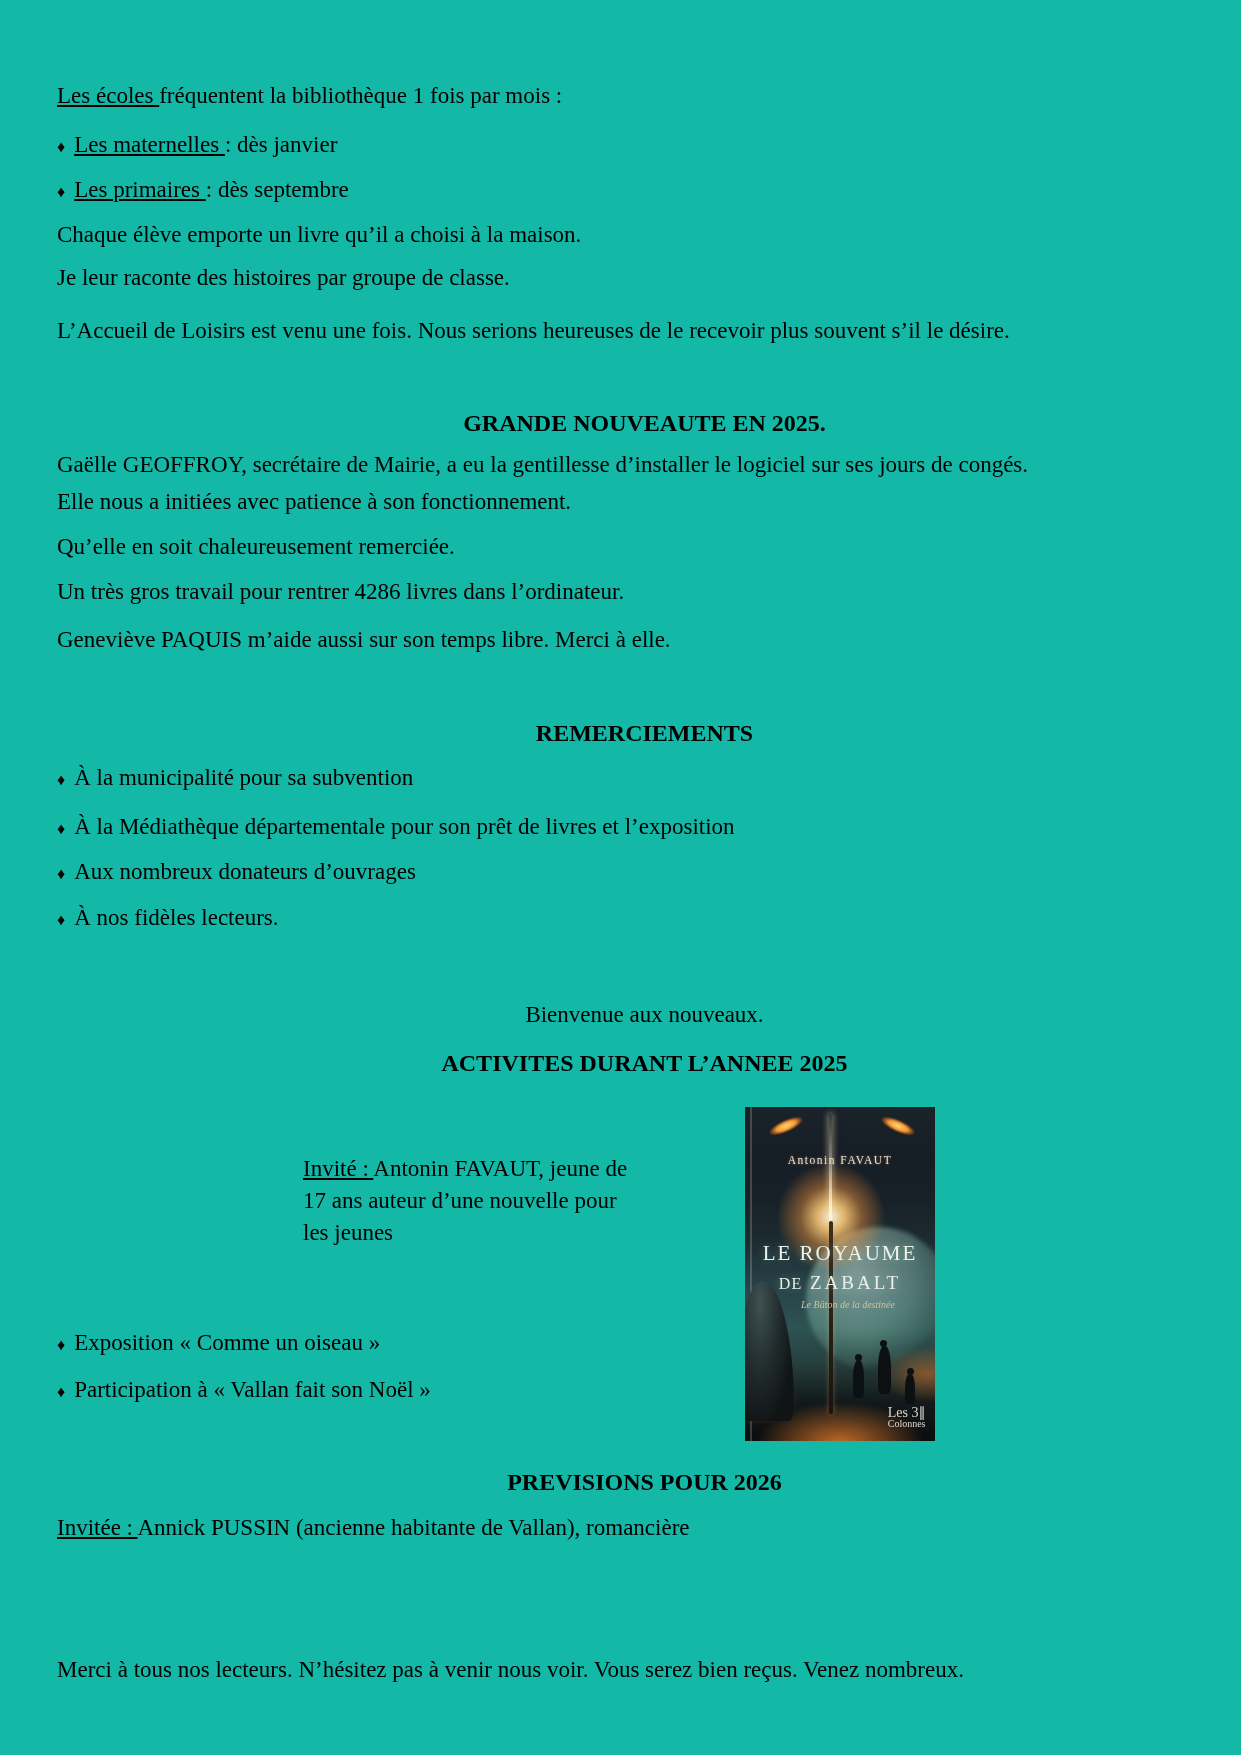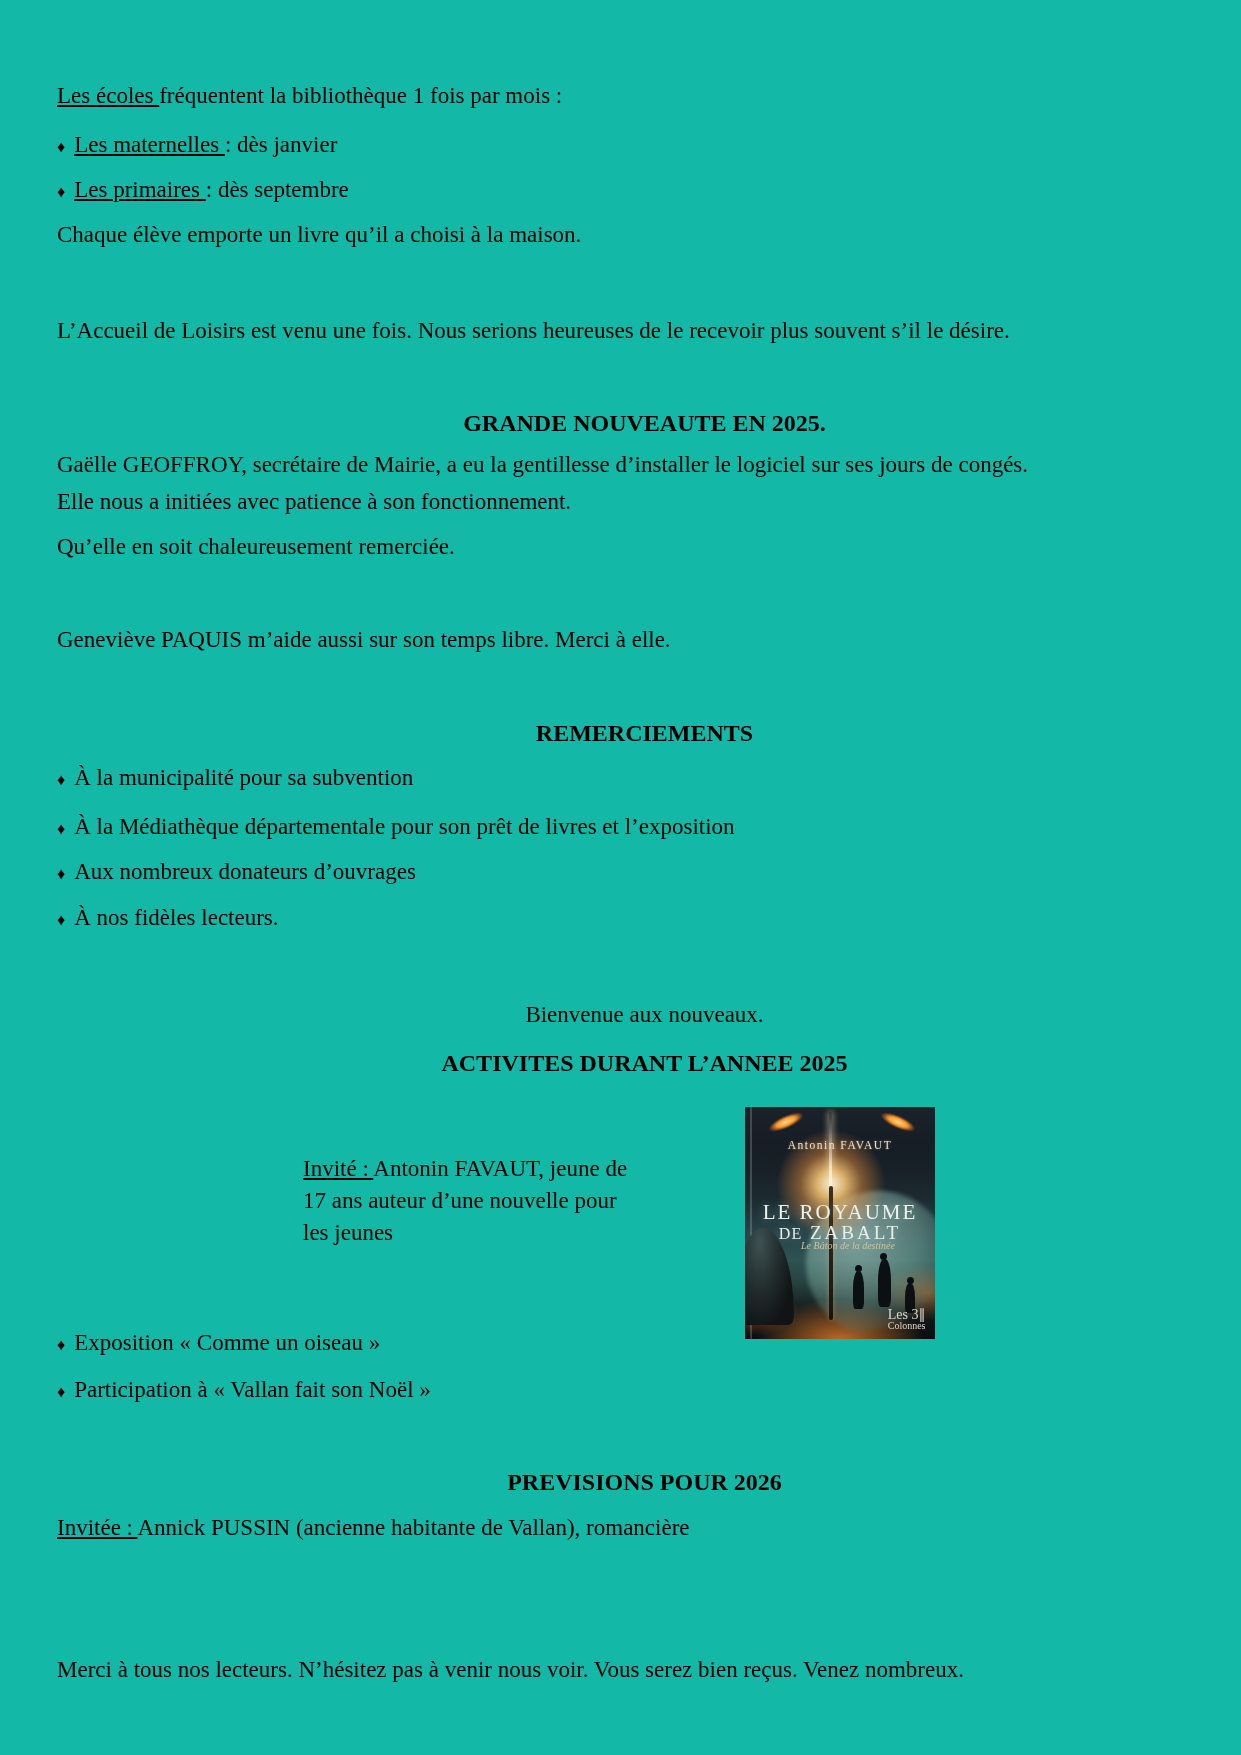--- a/index.html
+++ b/index.html
@@ -21,21 +21,21 @@
   .center { text-align: center; }
   .bullet .marker { font-size: 16px; margin-right: 9px; }
   .twolines { line-height: 37px; }
   .invite-block {
     left: 303px; right: auto; width: 342px;
     white-space: normal; line-height: 32px;
   }
 
   
   .book {
-    position: absolute; left: 745px; top: 1107px; width: 190px; height: 232px;
+    position: absolute; left: 745px; top: 1107px; width: 190px; height: 334px;
     overflow: hidden;
     background:
       radial-gradient(ellipse 120px 60px at 50% 101%, rgba(242,132,42,.8), rgba(242,132,42,0) 70%),
       radial-gradient(ellipse 60px 35px at 6% 88%, rgba(220,100,30,.55), rgba(220,100,30,0) 70%),
       radial-gradient(ellipse 70px 40px at 96% 80%, rgba(232,122,42,.5), rgba(232,122,42,0) 70%),
       linear-gradient(180deg,#1a222a 0%,#161d25 15%,#182128 28%,#1c2b31 40%,#28444a 55%,#2e5352 66%,#27413f 76%,#131a1b 88%,#0b0d0f 100%);
   }
   .book::before {
     content: ""; position: absolute; left: 5px; top: 0; bottom: 0; width: 2px;
     background: rgba(225,225,212,.22);
@@ -116,30 +116,32 @@
 
   <div class="blk bullet" style="top:126px">
     <span class="marker">♦</span><span class="u">Les maternelles </span><span>: dès janvier</span>
   </div>
 
   <div class="blk bullet" style="top:171px">
     <span class="marker">♦</span><span class="u">Les primaires </span><span>: dès septembre</span>
   </div>
 
   <div class="blk" style="top:216px">Chaque élève emporte un livre qu’il a choisi à la maison.</div>
+  <div class="blk" style="top:259px">Je leur raconte des histoires par groupe de classe.</div>
   <div class="blk" style="top:312px">L’Accueil de Loisirs est venu une fois. Nous serions heureuses de le recevoir plus souvent s’il le désire.</div>
 
   <div class="blk heading" style="top:404px">GRANDE NOUVEAUTE EN 2025.</div>
 
   <div class="blk twolines" style="top:446px">
     <div>Gaëlle GEOFFROY, secrétaire de Mairie, a eu la gentillesse d’installer le logiciel sur ses jours de congés.</div>
     <div>Elle nous a initiées avec patience à son fonctionnement.</div>
   </div>
 
   <div class="blk" style="top:528px">Qu’elle en soit chaleureusement remerciée.</div>
+  <div class="blk" style="top:573px">Un très gros travail pour rentrer 4286 livres dans l’ordinateur.</div>
   <div class="blk" style="top:621px">Geneviève PAQUIS m’aide aussi sur son temps libre. Merci à elle.</div>
 
   <div class="blk heading" style="top:714px">REMERCIEMENTS</div>
 
   <div class="blk bullet" style="top:759px">
     <span class="marker">♦</span><span>À la municipalité pour sa subvention</span>
   </div>
   <div class="blk bullet" style="top:808px">
     <span class="marker">♦</span><span>À la Médiathèque départementale pour son prêt de livres et l’exposition</span>
   </div>

